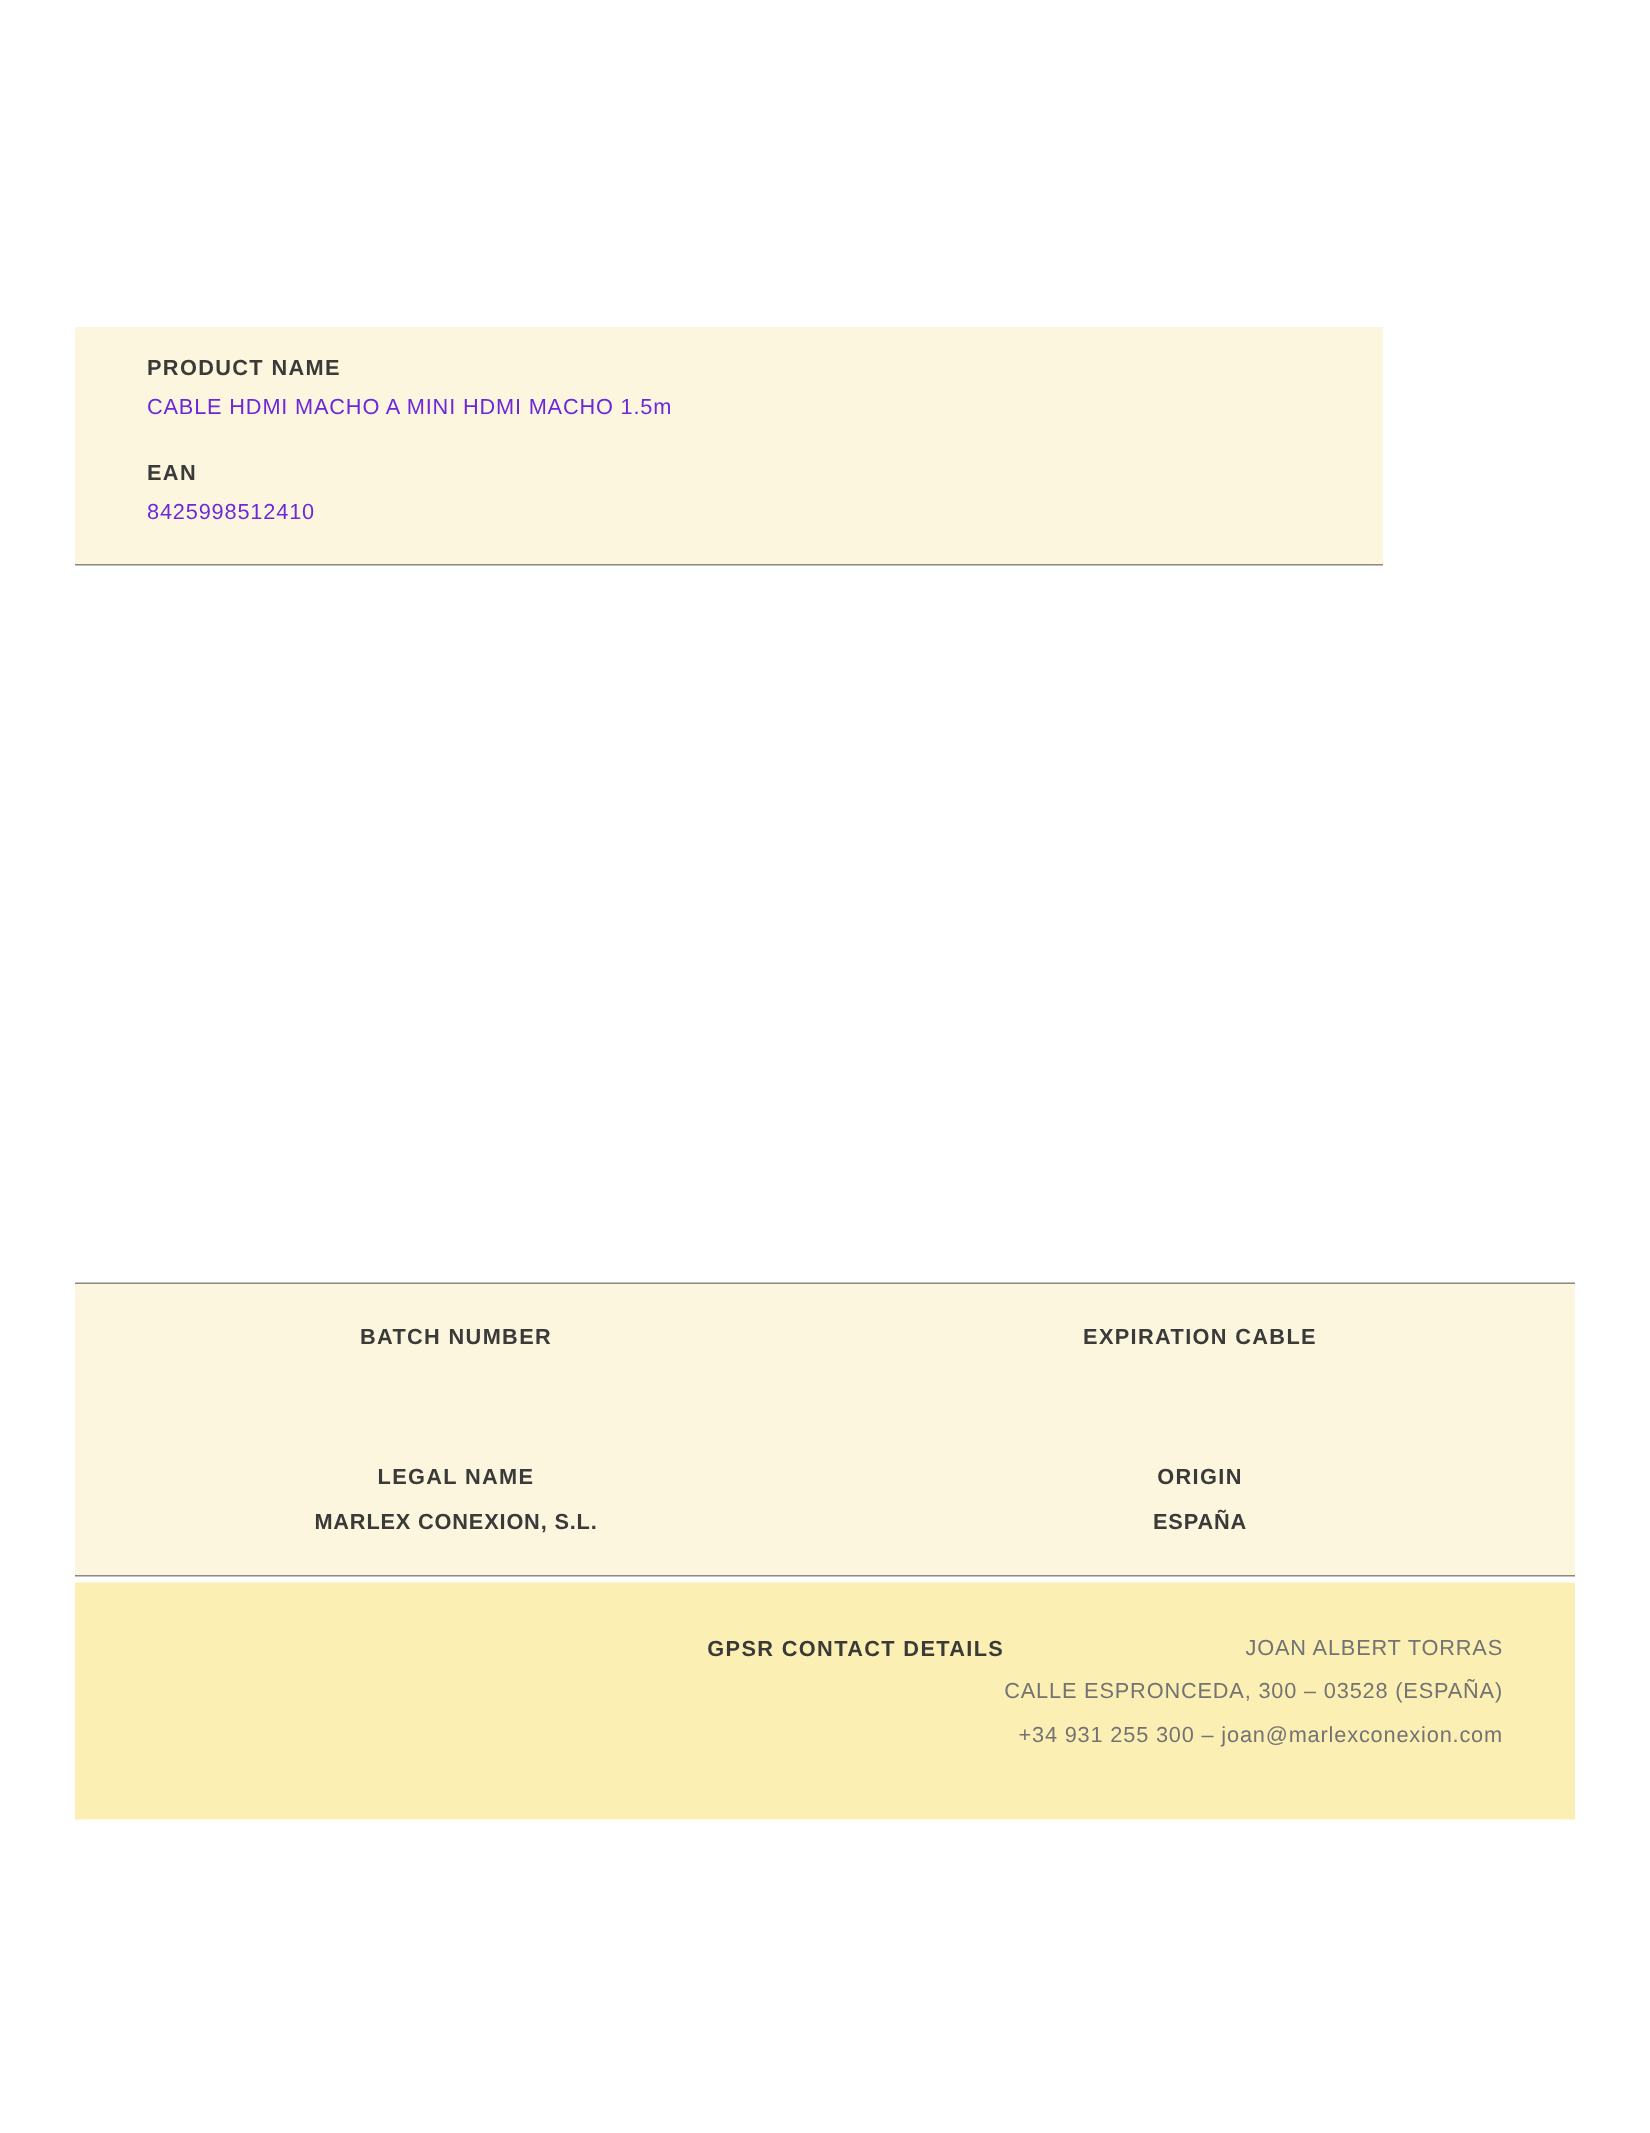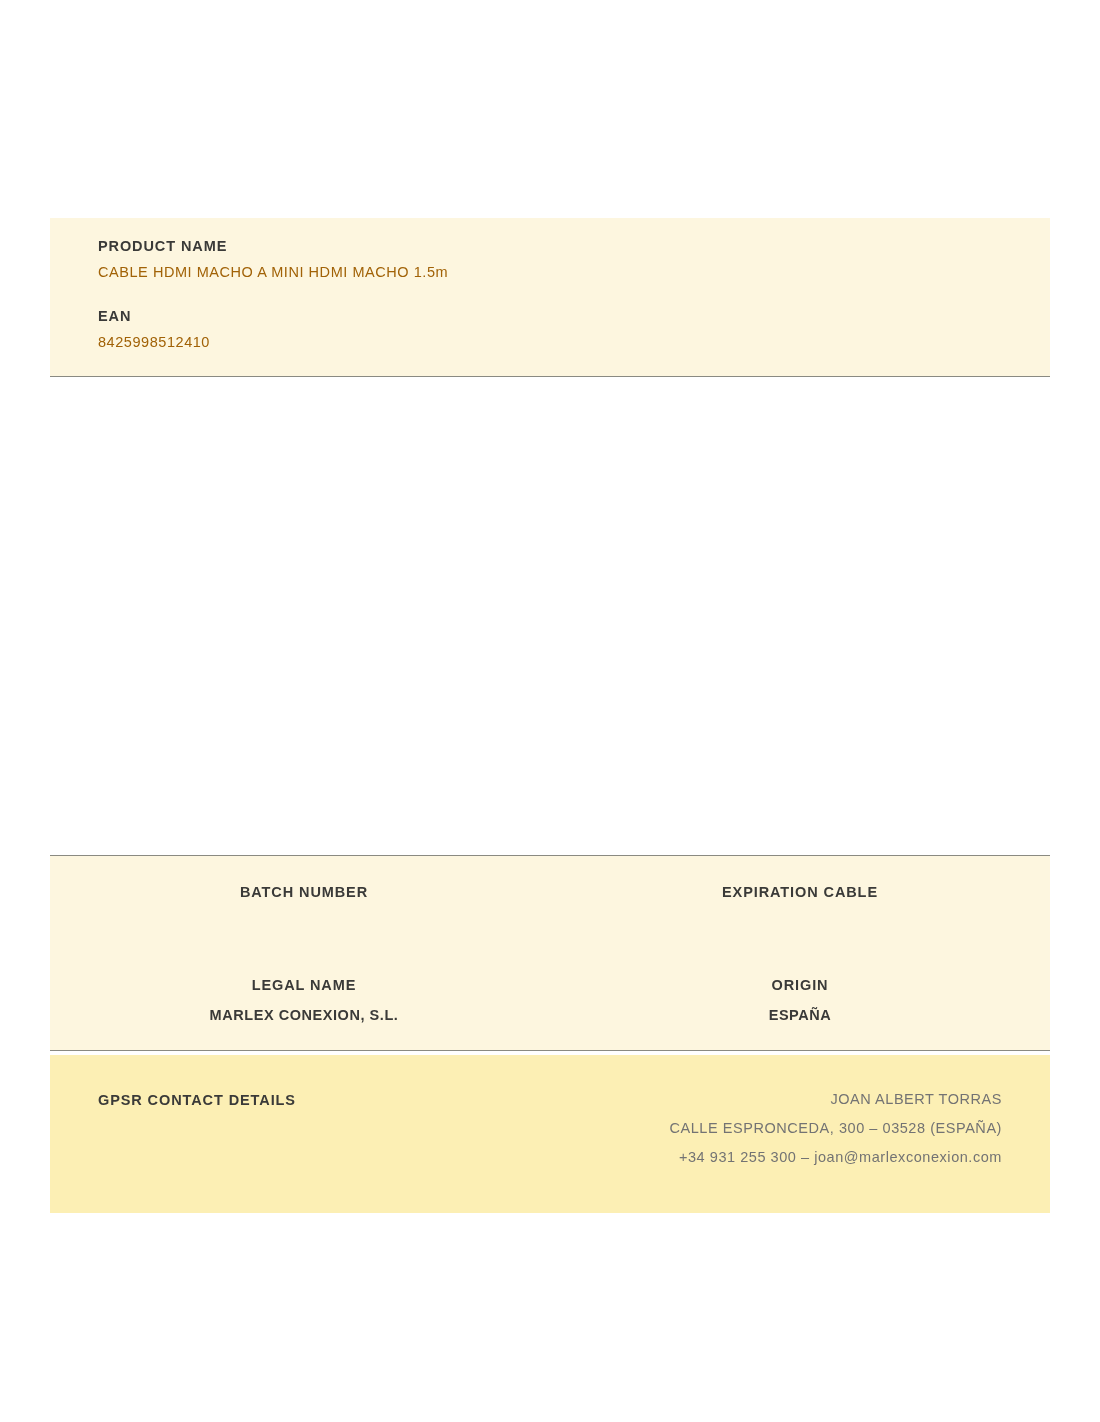--- a/index.html
+++ b/index.html
@@ -20,40 +20,40 @@
     width: 1100px;
     height: 1422px;
     overflow: hidden;
   }
 
   
   .top-block {
     position: absolute;
     left: 50px;
     top: 218px;
-    width: 1000px;
+    width: 872px;
     background: #fdf6df;
     border-bottom: 1px solid #8a8a82;
     box-sizing: border-box;
     padding: 20px 48px 26px 48px;
   }
 
   .field-label {
     font-size: 14.5px;
     font-weight: bold;
     letter-spacing: 0.9px;
     color: #3a3a38;
     margin: 0 0 10px 0;
   }
 
   .field-value {
     font-size: 14.5px;
     font-weight: normal;
     letter-spacing: 0.55px;
-    color: #a16207;
+    color: #6d28d9;
     margin: 0;
   }
 
   .field-group {
     margin-bottom: 28px;
   }
   .field-group:last-child {
     margin-bottom: 0;
   }
 
@@ -105,21 +105,21 @@
   .gpsr-block {
     position: absolute;
     left: 50px;
     top: 1055px;
     width: 1000px;
     height: 158px;
     background: #fcefb4;
     box-sizing: border-box;
     padding: 36px 48px 0 48px;
     display: flex;
-    justify-content: space-between;
+    justify-content: flex-end;
     align-items: flex-start;
   }
 
   .gpsr-title {
     font-size: 14.5px;
     font-weight: bold;
     letter-spacing: 0.9px;
     color: #3a3a38;
     margin: 0;
     padding-top: 1px;

